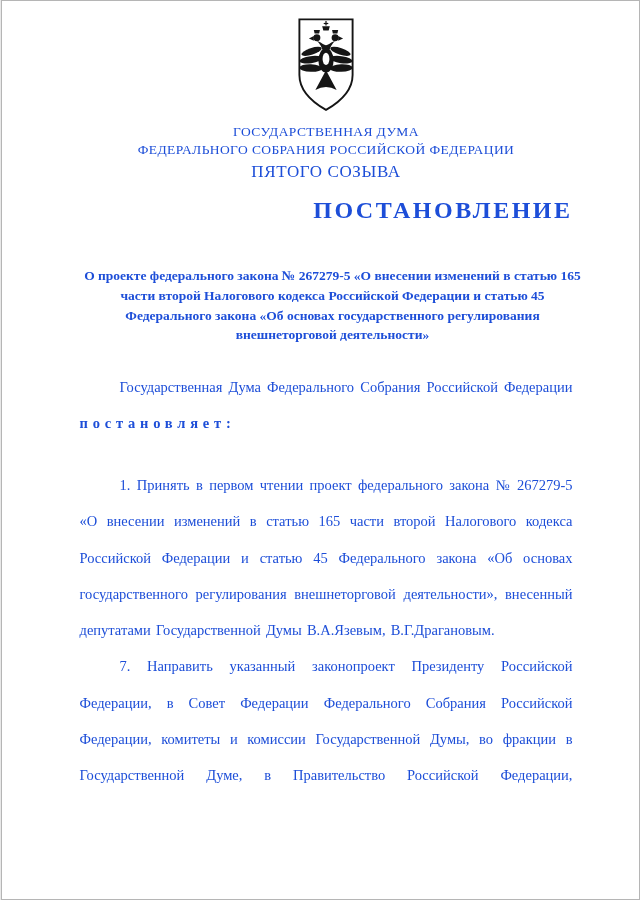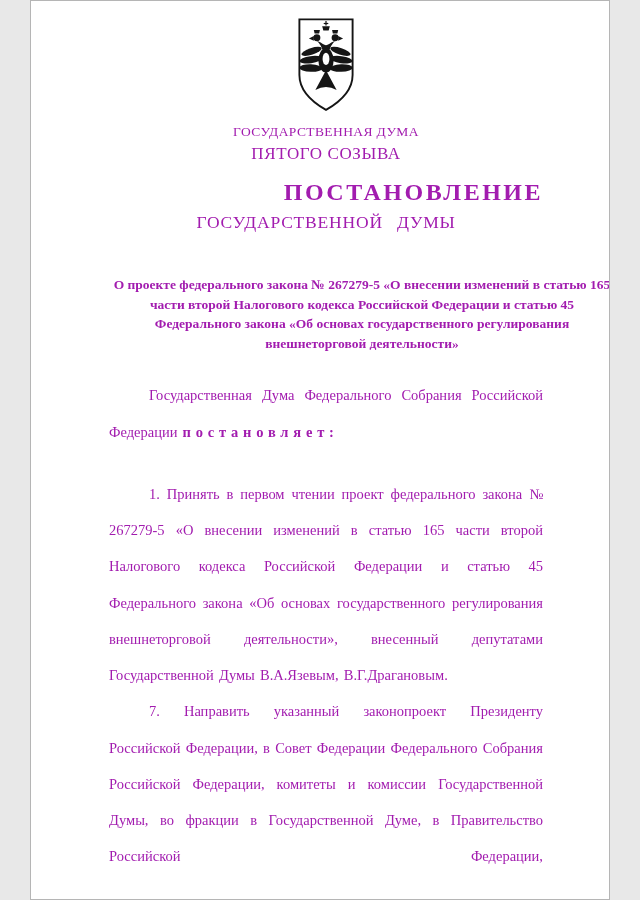--- a/index.html
+++ b/index.html
@@ -1,26 +1,26 @@
 <!DOCTYPE html>
 <html><head>
 <meta charset="utf-8">
 <style>
   html, body { margin: 0; padding: 0; background: #e8e8e8; }
   .page {
     position: relative;
-    width: 580px;
+    width: 639px;
     height: 900px;
     margin: 0 auto;
     background: #ffffff;
     box-sizing: border-box;
     border: 1px solid #b5b5b5;
     padding: 14px 66px 0 78px;
     font-family: "Liberation Serif", "DejaVu Serif", serif;
-    color: #a21caf;
+    color: #1d4ed8;
     overflow: hidden;
   }
   .emblem-wrap { text-align: center; margin-top: 2px; }
   .org-line1, .org-line2 {
     text-align: center;
     font-size: 13.5px;
     letter-spacing: 0.4px;
     line-height: 1.35;
   }
   .org-line1 { margin-top: 6px; }
@@ -96,24 +96,24 @@
         <ellipse cx="69" cy="45" rx="14" ry="4.4" transform="rotate(18 69 45)"></ellipse>
         <ellipse cx="70" cy="56" rx="15" ry="4.7" transform="rotate(8 70 56)"></ellipse>
         <ellipse cx="70" cy="67" rx="15" ry="5" transform="rotate(-2 70 67)"></ellipse>
         <path d="M50 70 L36 96 Q50 88 64 96 Z"></path>
         <ellipse cx="50" cy="55" rx="4.5" ry="8" fill="#ffffff"></ellipse>
       </g>
     </svg>
   </div>
 
   <div class="org-line1">ГОСУДАРСТВЕННАЯ ДУМА</div>
+  <div class="org-line2">ФЕДЕРАЛЬНОГО СОБРАНИЯ РОССИЙСКОЙ ФЕДЕРАЦИИ</div>
   <div class="org-line3">ПЯТОГО СОЗЫВА</div>
 
   <div class="doc-type">ПОСТАНОВЛЕНИЕ</div>
-  <div class="doc-org">ГОСУДАРСТВЕННОЙ ДУМЫ</div>
 
   <div class="subject">О проекте федерального закона № 267279-5 «О внесении изменений в статью 165 части второй Налогового кодекса Российской Федерации и статью 45 Федерального закона «Об основах государственного регулирования внешнеторговой деятельности»</div>
 
   <div class="body-text">
     <p class="intro"><span>Государственная Дума Федерального Собрания Российской Федерации </span><span class="emph">постановляет:</span></p>
 
     <p>1. Принять в первом чтении проект федерального закона № 267279-5 «О внесении изменений в статью 165 части второй Налогового кодекса Российской Федерации и статью 45 Федерального закона «Об основах государственного регулирования внешнеторговой деятельности», внесенный депутатами Государственной Думы В.А.Язевым, В.Г.Драгановым.</p>
 
     <p class="continued">7. Направить указанный законопроект Президенту Российской Федерации, в Совет Федерации Федерального Собрания Российской Федерации, комитеты и комиссии Государственной Думы, во фракции в Государственной Думе, в Правительство Российской Федерации,</p>
   </div>

